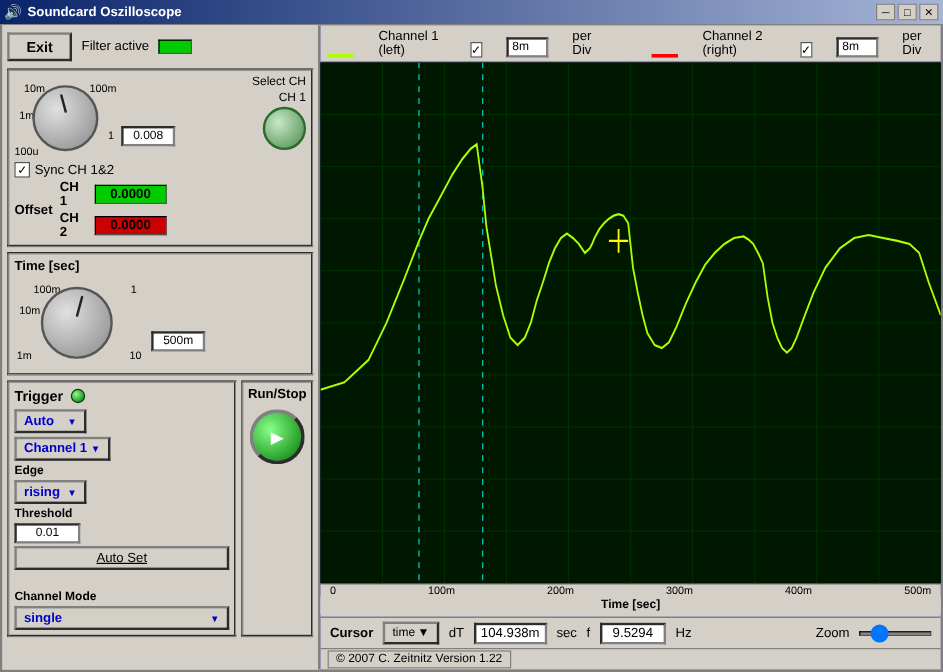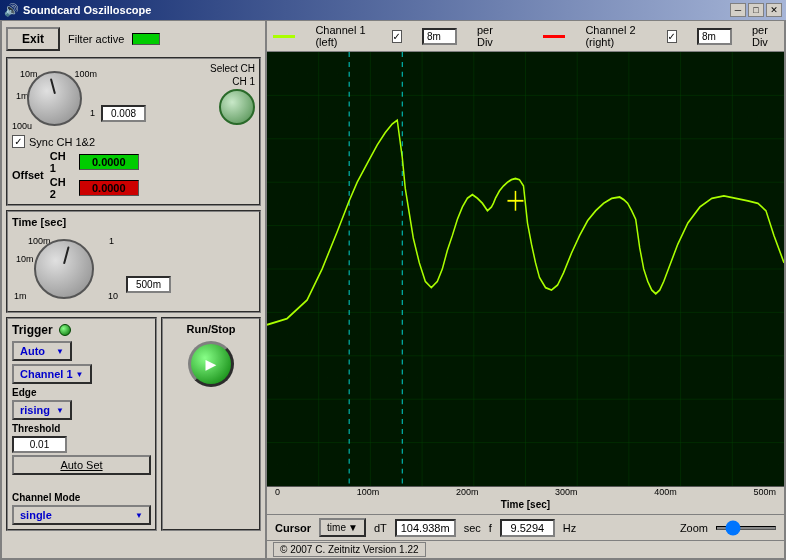--- a/index.html
+++ b/index.html
@@ -243,21 +243,21 @@
       font-weight: bold;
       min-width: 70px;
       justify-content: space-between;
     }
 
     
     .run-stop-panel {
       border: 2px groove #808080;
       padding: 4px;
       background: #d4d0c8;
-      width: 100px;
+      width: 60px;
       display: flex;
       flex-direction: column;
       align-items: center;
       gap: 6px;
     }
     .run-stop-btn {
       width: 46px; height: 46px;
       border-radius: 50%;
       background: radial-gradient(circle at 35% 35%, #88ff88, #007700);
       border: 3px outset #808080;
@@ -274,21 +274,21 @@
       flex: 1;
       display: flex;
       flex-direction: column;
       background: #000080;
       padding: 0;
     }
 
     
     .channel-header {
       display: flex;
-      align-items: center;
+      align-items: flex-end;
       background: #d4d0c8;
       padding: 3px 6px;
       gap: 20px;
       border-bottom: 1px solid #808080;
     }
     .ch-color-line-green {
       width: 30px; height: 3px;
       background: #aaff00;
       display: inline-block;
     }

